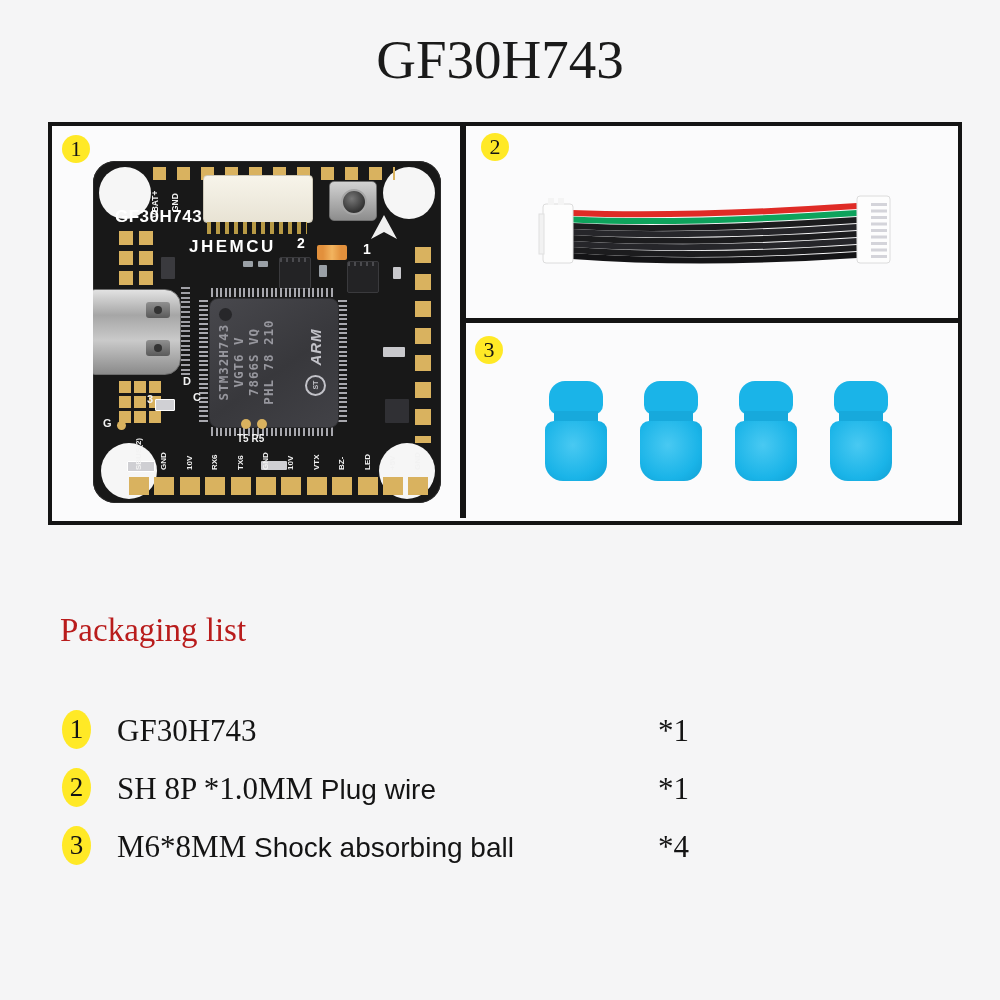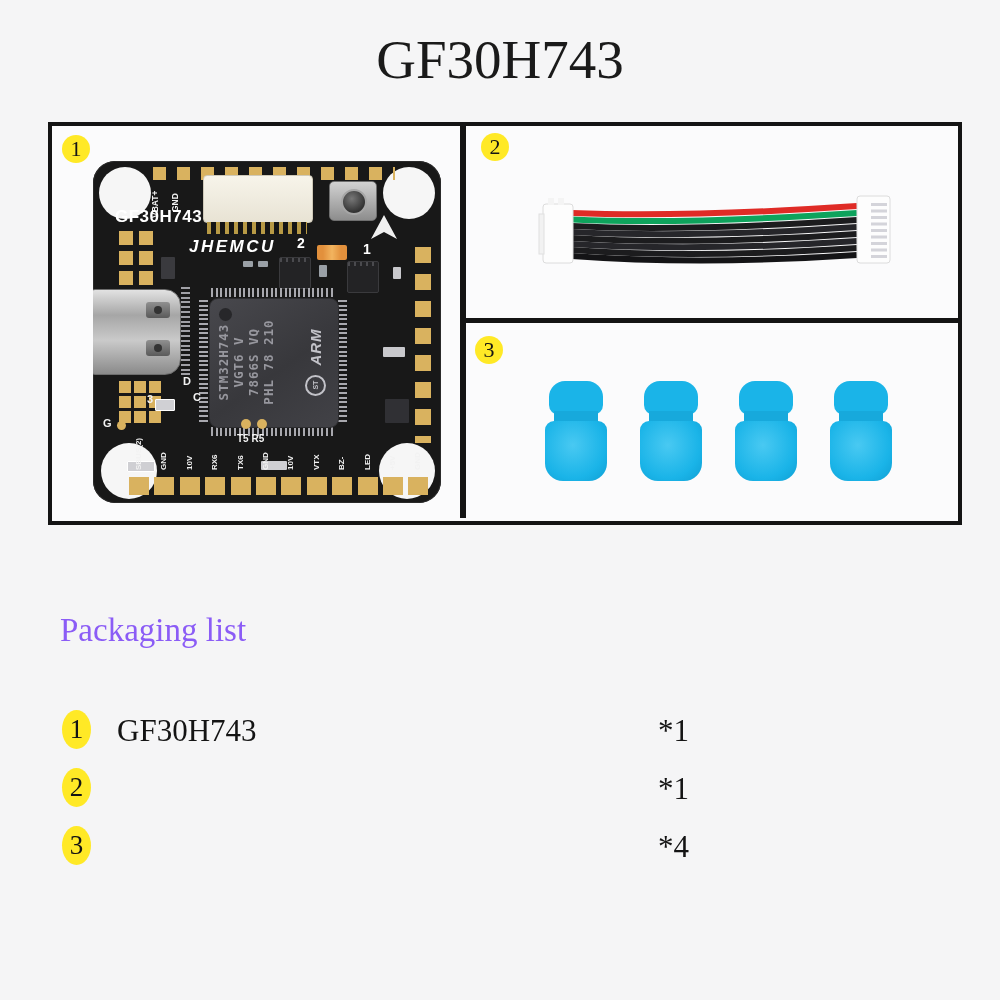--- a/index.html
+++ b/index.html
@@ -36,21 +36,21 @@
                       repeating-linear-gradient(90deg,#d9b25f 0 14px,transparent 14px 20px);}
   #grid-b{left:26px;top:220px;width:42px;height:42px;
      background-image:repeating-linear-gradient(180deg,transparent 0 12px,#181818 12px 15px),
                       repeating-linear-gradient(90deg,#d9b25f 0 12px,transparent 12px 15px);}
   #pad-row-bottom{left:36px;top:316px;width:301px;height:18px;
      background:repeating-linear-gradient(90deg,#d9b25f 0 20px,transparent 20px 25.4px);}
   .vlabel{position:absolute;width:44px;height:10px;line-height:10px;transform:rotate(-90deg);
           font-size:8.5px;font-weight:bold;color:#f2f2f2;text-align:left;white-space:nowrap;}
   .silk{position:absolute;color:#fff;font-weight:bold;}
   #silk-model{left:22px;top:46px;font-size:17px;letter-spacing:0.5px;}
-  #silk-brand{left:96px;top:76px;font-size:17px;letter-spacing:2.5px;font-style:italic;}
+  #silk-brand{left:96px;top:76px;font-size:17px;letter-spacing:2.5px;}
   #imu2-label{left:204px;top:74px;font-size:14px;}
   #imu1-label{left:270px;top:80px;font-size:14px;}
   .ic{position:absolute;width:30px;height:30px;background:#232325;border:1px solid #3a3a3d;border-radius:2px;
       background-image:repeating-linear-gradient(90deg,#4a4a4e 0 2px,transparent 2px 6px);background-size:100% 4px;background-repeat:no-repeat;}
   #connector-white{left:110px;top:14px;width:108px;height:46px;background:linear-gradient(180deg,#f7f4ea,#e8e3d4);
       border:1px solid #cfc9b8;border-radius:4px;}
   #connector-pins{left:114px;top:61px;width:100px;height:12px;
       background:repeating-linear-gradient(90deg,#b89a45 0 4px,#151515 4px 9px);}
   #boot-button{left:236px;top:20px;width:46px;height:38px;background:linear-gradient(180deg,#d2d2d2,#8d8d8d);
       border-radius:5px;border:1px solid #6f6f6f;}
@@ -88,21 +88,21 @@
 
   
   .ball{position:absolute;width:62px;height:102px;}
   .ball .cap{position:absolute;top:0;left:4px;width:54px;height:34px;background:#1ab4e8;border-radius:16px 16px 10px 10px;}
   .ball .waist{position:absolute;top:30px;left:9px;width:44px;height:14px;background:#17a9dc;}
   .ball .bbody{position:absolute;top:40px;left:0;width:62px;height:60px;background:#1ab4e8;
       border-radius:9px 9px 18px 18px;
       background-image:radial-gradient(ellipse at 45% 40%,#49c9f2 0%,#1ab4e8 65%,#0f9fd4 100%);}
 
   
-  #packaging-heading{left:60px;top:612px;font-size:33px;color:#8b5cf6;}
+  #packaging-heading{left:60px;top:612px;font-size:33px;color:#b91c1c;}
   .pkg-row{position:absolute;left:62px;width:760px;height:42px;}
   .pkg-marker{position:absolute;left:0;top:0;width:29px;height:39px;border-radius:50%;background:#ffe926;
       display:flex;align-items:center;justify-content:center;color:#141414;font-size:27px;
       font-family:"Liberation Serif","DejaVu Serif",serif;}
   .pkg-name{position:absolute;left:55px;top:3px;font-size:31px;color:#141414;white-space:nowrap;}
   .pkg-name .sans-part{font-family:"Liberation Sans","DejaVu Sans",sans-serif;font-size:28px;}
   .pkg-qty{position:absolute;left:596px;top:3px;font-size:31px;color:#141414;}
 </style>
 </head>
 <body>
@@ -265,19 +265,27 @@
   <div class="pkg-marker">1</div>
   <div class="pkg-name serif">
     <span>GF30H743</span>
     <span class="sans-part"></span>
   </div>
   <div class="pkg-qty serif">*1</div>
 </div>
 
 <div class="pkg-row" style="top:768px;">
   <div class="pkg-marker">2</div>
+  <div class="pkg-name serif">
+    <span>SH 8P *1.0MM</span>
+    <span class="sans-part">Plug wire</span>
+  </div>
   <div class="pkg-qty serif">*1</div>
 </div>
 
 <div class="pkg-row" style="top:826px;">
   <div class="pkg-marker">3</div>
+  <div class="pkg-name serif">
+    <span>M6*8MM</span>
+    <span class="sans-part">Shock absorbing ball</span>
+  </div>
   <div class="pkg-qty serif">*4</div>
 </div>
 
 </body></html>

